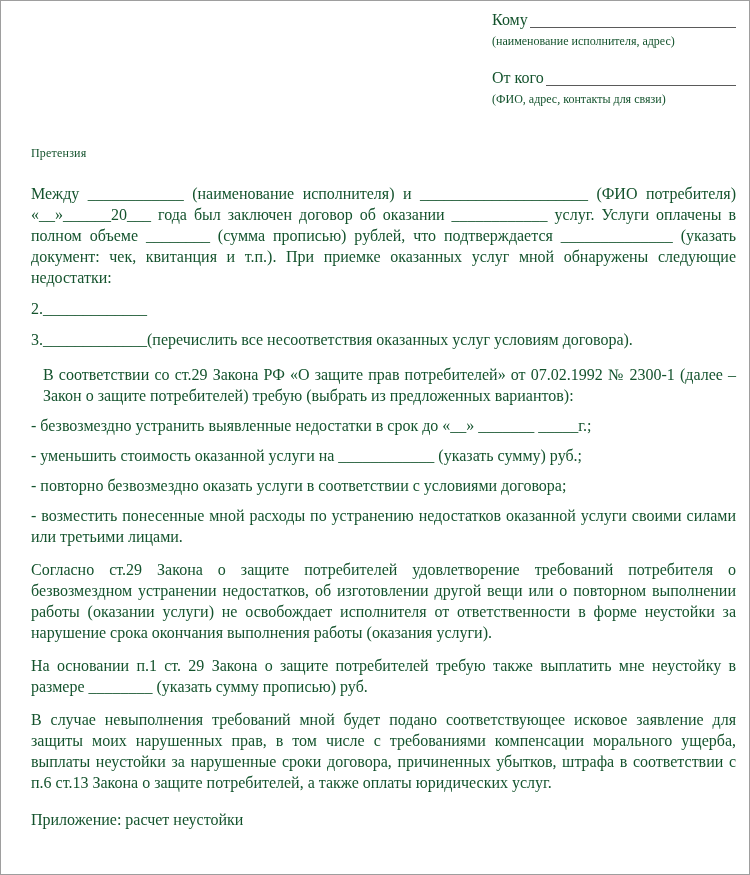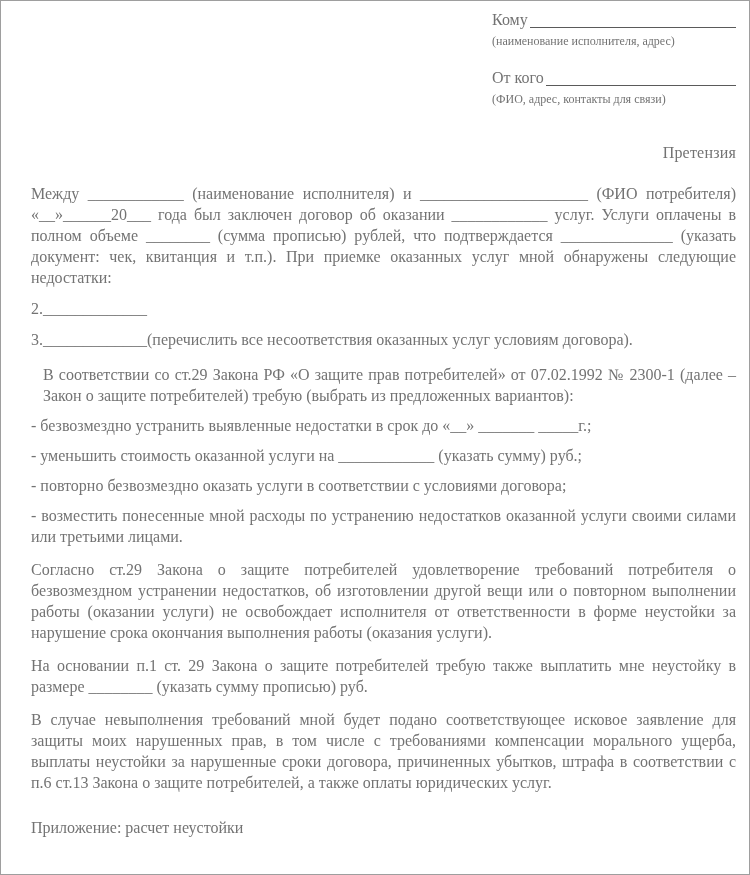--- a/index.html
+++ b/index.html
@@ -7,52 +7,52 @@
     position: relative;
     width: 750px;
     height: 875px;
     box-sizing: border-box;
     background: #ffffff;
     border: 1px solid #9e9e9e;
     padding: 8px 13px 8px 30px;
     font-family: "Liberation Serif", "DejaVu Serif", serif;
     font-size: 16px;
     line-height: 21px;
-    color: #737373;
+    color: #14532d;
     overflow: hidden;
   }
   
   .header { display: flex; flex-direction: column; align-items: flex-end; }
   .addr-block { width: 244px; }
   .addr-block + .addr-block { margin-top: 16px; }
   .addr-line { display: flex; align-items: flex-end; line-height: 22px; }
   .addr-line .fill {
     flex: 1;
     border-bottom: 1px solid #5a5a5a;
     margin: 0 0 3px 2px;
     height: 1px;
   }
   .addr-caption { white-space: nowrap; line-height: 20px; font-size: 12px; }
   
   .title {
-    text-align: right;
-    font-size: 16px;
+    text-align: left;
+    font-size: 12px;
     font-weight: 400;
     margin: 32px 0 0 0;
     line-height: 24px;
     letter-spacing: 0.2px;
   }
   
   p.para { margin: 12px 0 0 0; text-align: justify; }
   p.intro { margin-top: 18px; }
   p.defect { margin: 10px 0 0 0; text-align: left; }
   p.defect-first { margin-top: 16px; }
   p.demand { margin: 9px 0 0 0; text-align: justify; }
   p.demands-intro { margin-top: 14px; margin-left: 12px; }
-  p.attachment { margin-top: 24px; text-align: left; }
+  p.attachment { margin-top: 16px; text-align: left; }
 </style>
 </head>
 <body>
 
 <div class="page">
 
   <div class="header">
     <div class="addr-block">
       <div class="addr-line">
         <span>Кому</span>

